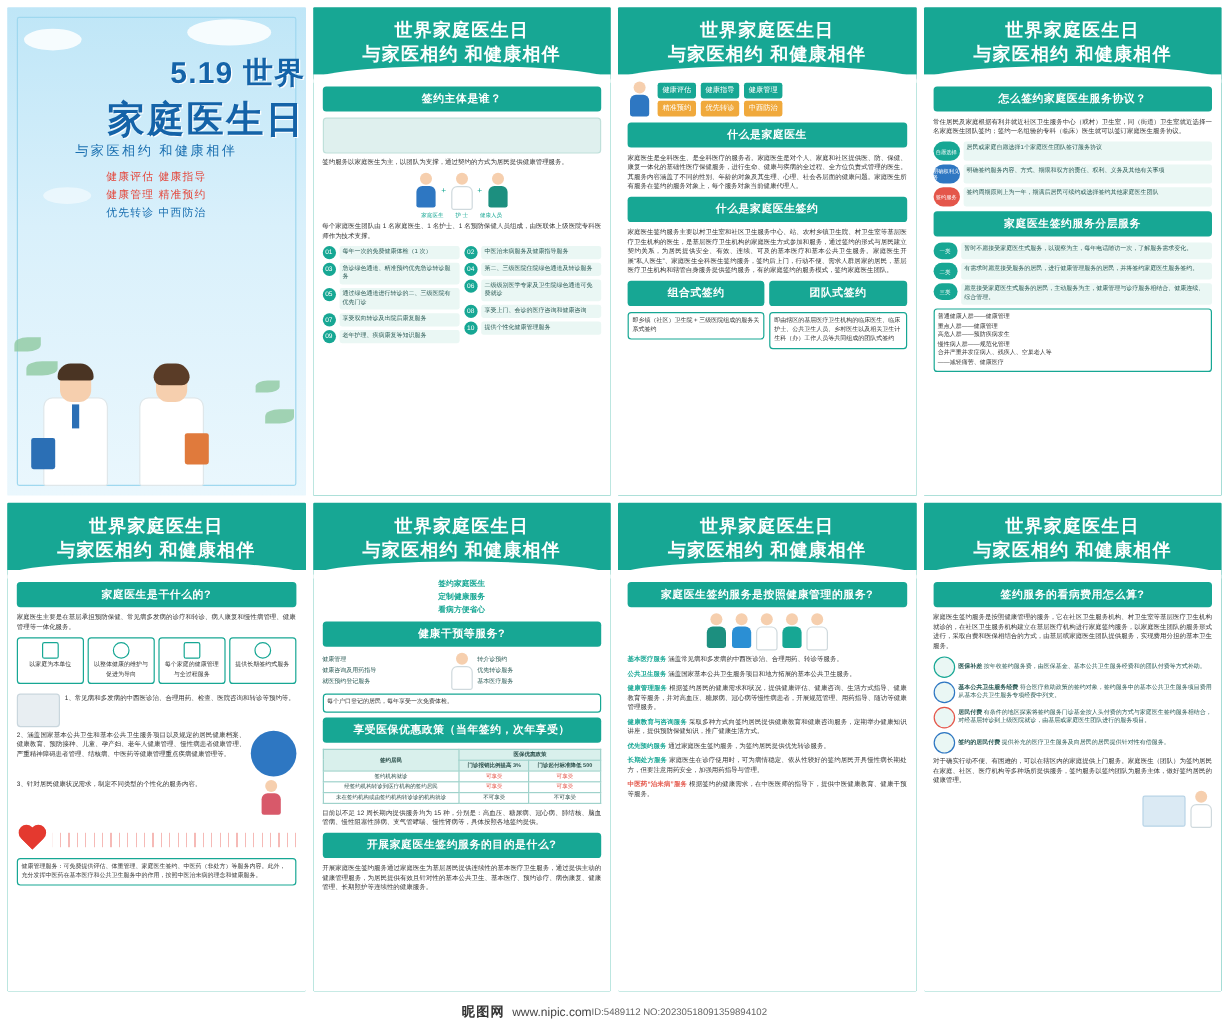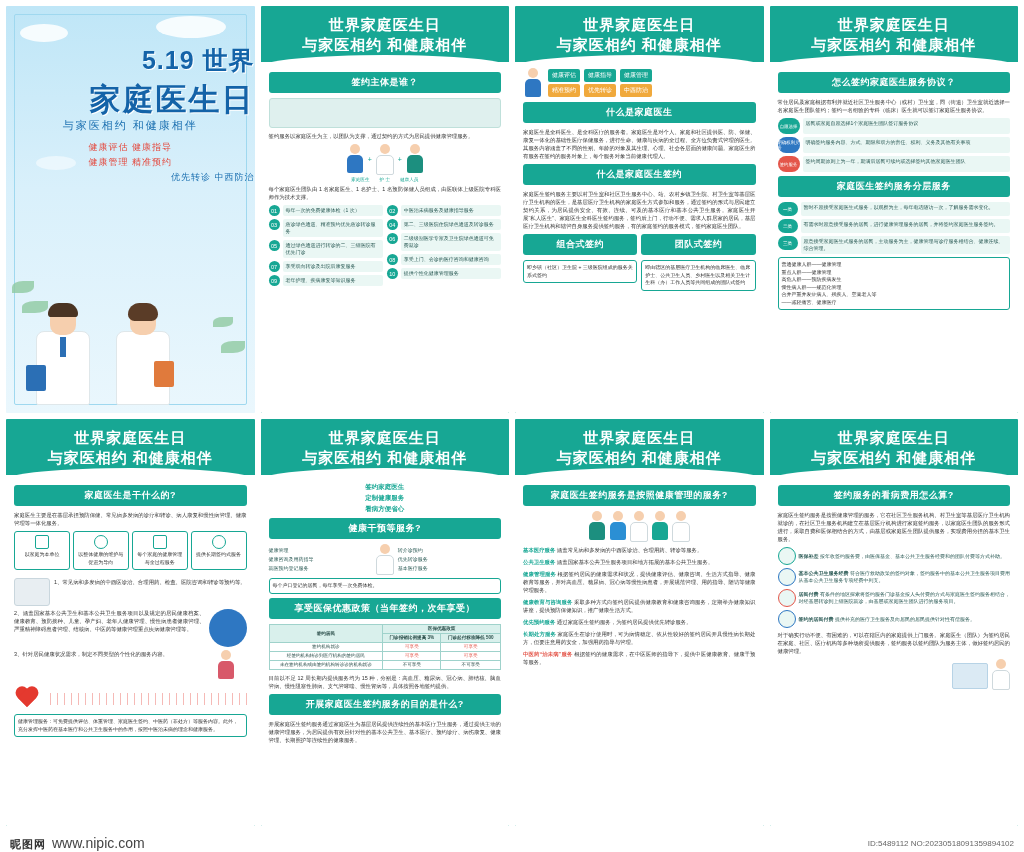--- a/index.html
+++ b/index.html
@@ -9,21 +9,21 @@
   .panel{position:relative;background:#17a794;overflow:hidden;border-radius:1px;}
   
   .cover{background:linear-gradient(180deg,#bfe6f7 0%,#d9f0fb 45%,#eaf7fd 100%);}
   .cover .frame{position:absolute;left:8px;top:8px;right:8px;bottom:8px;border:1px solid #9fd8ef;border-radius:2px;}
   .cloud{position:absolute;background:#ffffff;border-radius:50%;opacity:.85;}
   .cover-title{position:absolute;left:0;right:0;top:38px;text-align:right;}
   .cover-title .l1{font-size:25px;font-weight:bold;color:#1463a8;letter-spacing:1px;text-shadow:1px 1px 0 #ffffff;}
   .cover-title .l2{font-size:31px;font-weight:bold;color:#1463a8;letter-spacing:2px;margin-top:2px;text-shadow:1px 1px 0 #ffffff;}
   .cover-sub{position:absolute;left:0;right:0;top:112px;text-align:center;font-size:11px;color:#1a6fb0;letter-spacing:2px;}
   .cover-list{position:absolute;left:0;right:0;top:134px;text-align:center;color:#e4473c;font-size:9px;line-height:15px;letter-spacing:1px;}
-  .cover-list .blue{color:#1a6fb0;text-align:right;}
+  .cover-list .blue{color:#1a6fb0;}
   .doc{position:absolute;bottom:8px;}
   .doc .head{width:26px;height:28px;background:#f6cfae;border-radius:12px 12px 10px 10px;position:relative;margin:0 auto;}
   .doc .hair{position:absolute;left:-2px;top:-4px;width:30px;height:14px;background:#4a3423;border-radius:14px 14px 4px 4px;}
   .doc .body{width:52px;height:72px;background:#ffffff;border-radius:8px 8px 2px 2px;margin-top:-4px;border:1px solid #dfe7ea;}
   .doc .tie{position:absolute;left:50%;margin-left:-3px;top:30px;width:6px;height:20px;background:#2b6fb5;}
   .doc .book{position:absolute;width:20px;height:26px;background:#2b6fb5;border-radius:2px;}
   .leaf{position:absolute;background:#8fc9a0;border-radius:50% 0 50% 0;opacity:.8;}
   
   .ph{position:relative;height:62px;}
   .ph .t1{position:absolute;left:0;right:0;top:10px;text-align:center;color:#ffffff;font-size:15px;font-weight:bold;letter-spacing:1px;}
@@ -41,21 +41,21 @@
   .chip{background:#17a794;color:#fff;font-size:6px;border-radius:2px;padding:2px 4px;display:inline-block;margin:1px;}
   .chip.alt{background:#f0a93c;}
   .tbl{width:100%;border-collapse:collapse;font-size:4.6px;}
   .tbl td,.tbl th{border:1px solid #9fd2cb;padding:1.5px 2px;text-align:center;color:#2c4f4b;}
   .tbl th{background:#d9f0ec;}
   .person{width:18px;height:30px;display:inline-block;position:relative;}
   .person .h{width:10px;height:10px;border-radius:50%;background:#f6cfae;margin:0 auto;}
   .person .b{width:16px;height:18px;background:#2e77c2;border-radius:5px 5px 2px 2px;margin:1px auto 0;}
   .person.w .b{background:#ffffff;border:1px solid #cfd9dd;}
   .person.g .b{background:#1c8f7f;}
-  .footer{position:absolute;left:0;right:0;bottom:0;height:18px;display:flex;align-items:center;justify-content:space-between;padding:0 10px;box-sizing:border-box;font-size:9px;color:#555;}
+  .footer{position:absolute;left:0;right:0;bottom:0;height:18px;display:flex;align-items:center;justify-content:center;padding:0 10px;box-sizing:border-box;font-size:9px;color:#555;}
   .footer .logo{font-size:11px;color:#333;font-weight:bold;letter-spacing:1px;}
   .footer .id{font-size:8px;color:#666;}
   .mini-img{background:#dff0ee;border:1px solid #bfe0da;border-radius:3px;height:28px;margin-bottom:4px;}
   .row-ic{display:flex;gap:3px;margin-bottom:3px;align-items:center;}
   .row-ic .ic{flex:0 0 16px;height:16px;border-radius:50%;background:#eaf7f4;border:1px solid #17a794;}
   .row-ic .tx{flex:1;font-size:5px;line-height:7px;color:#2b5a55;}
   .tagline{font-size:6.5px;color:#17a794;font-weight:bold;line-height:11px;text-align:center;margin-bottom:4px;}
   .heart{width:26px;height:24px;position:relative;}
   .heart:before,.heart:after{content:"";position:absolute;width:13px;height:20px;background:#e4392f;border-radius:13px 13px 0 0;top:0;left:13px;transform:rotate(-45deg);transform-origin:0 100%;}
   .heart:after{left:0;transform:rotate(45deg);transform-origin:100% 100%;}
@@ -445,17 +445,17 @@
             </div>
         </div>
       </div>
     </div>
 
   </div>
 
   <div class="footer">
     <div style="display:flex;align-items:baseline;gap:6px;">
       <span class="logo">昵图网</span>
-      <span style="font-size:14px;color:#444;">www.nipic.com</span>
+      <span style="font-size:10px;color:#444;">www.nipic.com</span>
     </div>
     <div class="id">ID:5489112 NO:20230518091359894102</div>
   </div>
 </div>
 
 </body></html>

